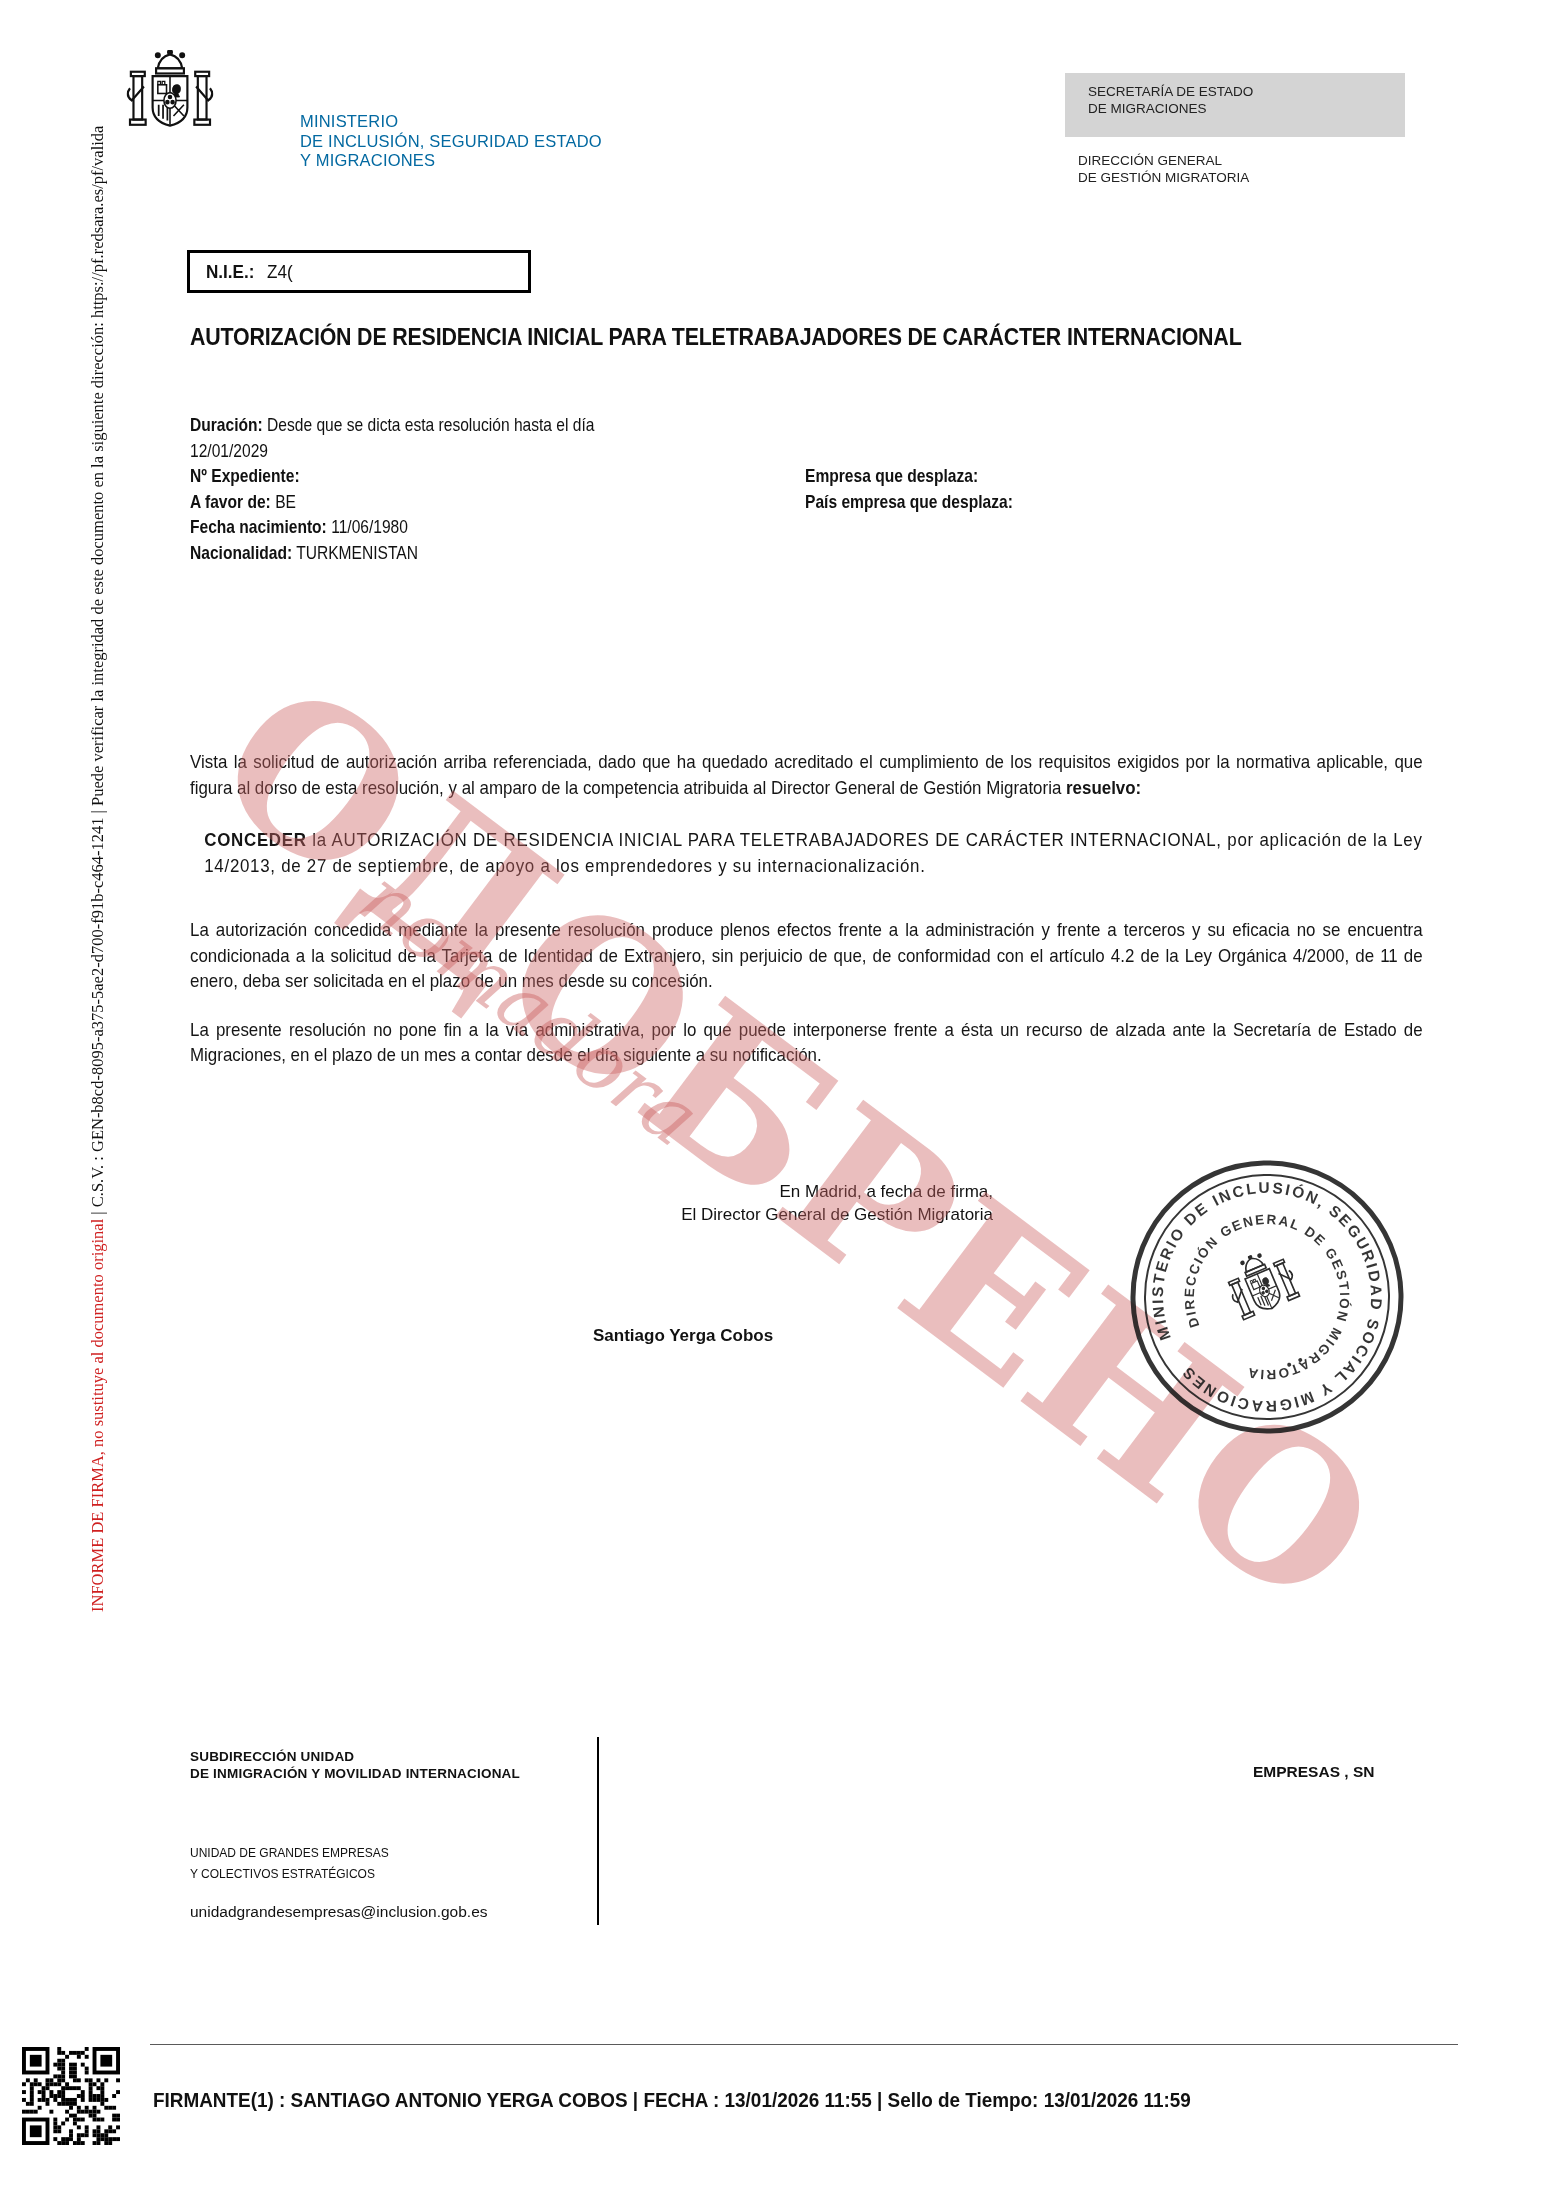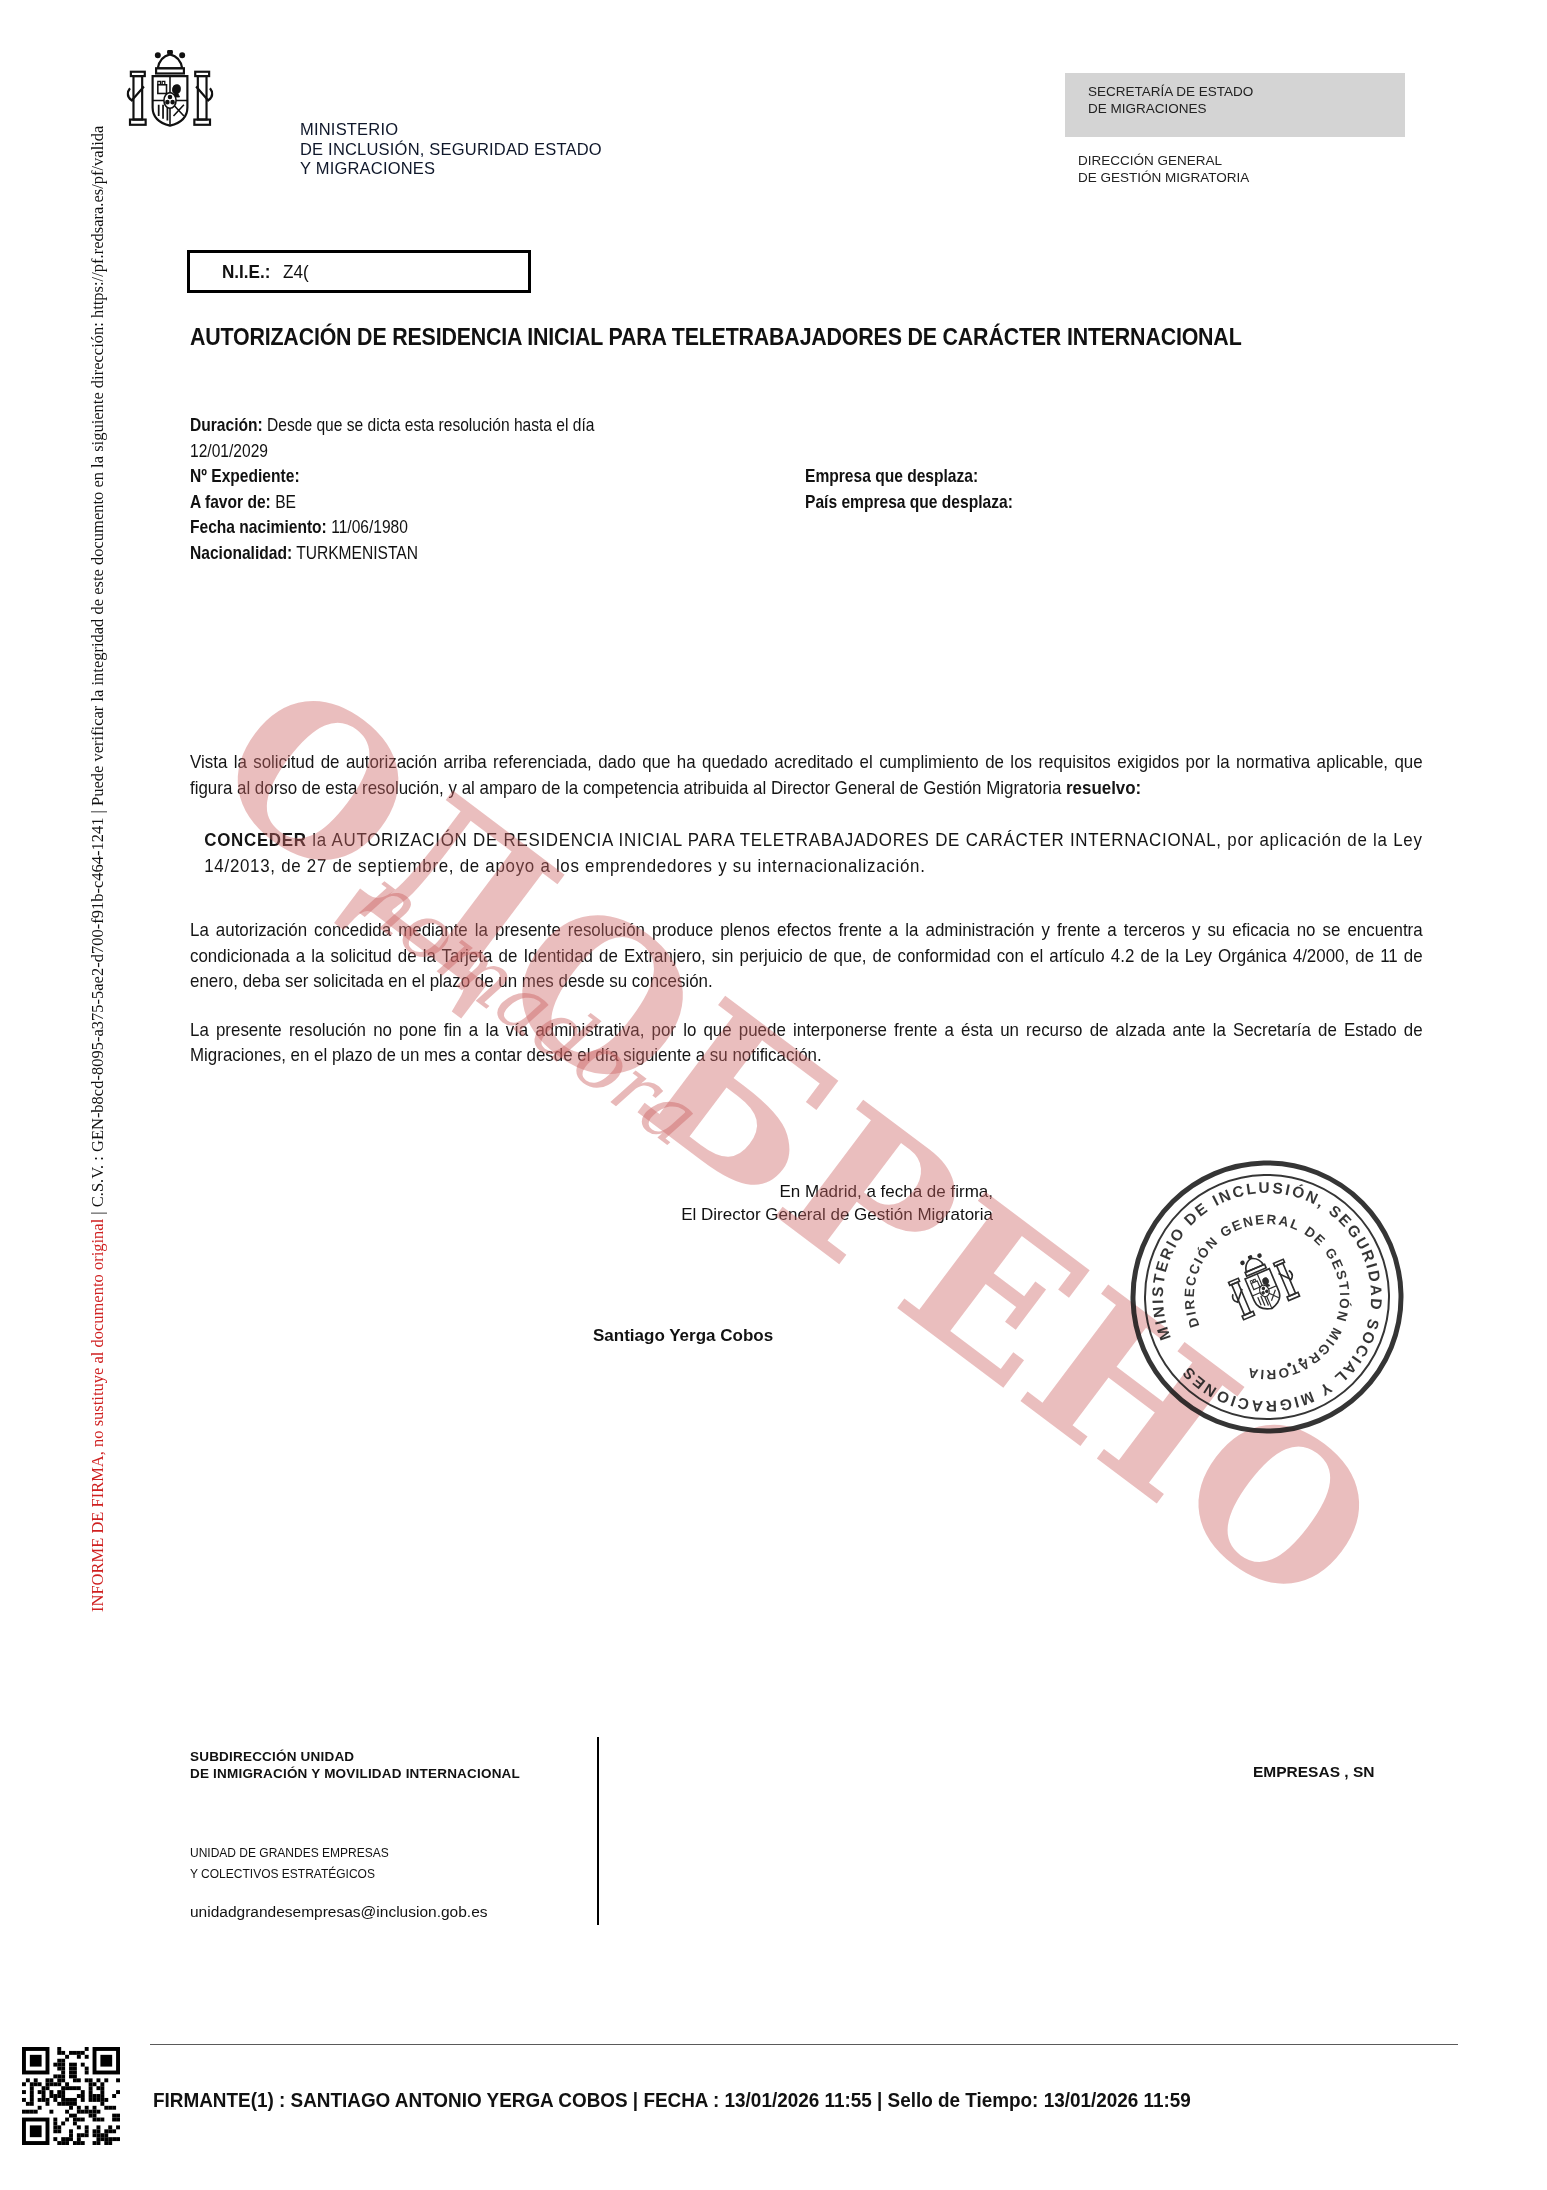--- a/index.html
+++ b/index.html
@@ -11,30 +11,30 @@
   
   .side-text{
     position:absolute;left:88px;top:1612px;width:1530px;
     transform:rotate(-90deg);transform-origin:0 0;
     font-family:"Liberation Serif",serif;font-size:16.5px;white-space:nowrap;
     color:#111;
   }
   .side-text .red{color:#cf1f1f;}
   
   .escudo-header{position:absolute;left:126px;top:50px;}
-  .ministry{position:absolute;left:300px;top:120px;font-size:16.5px;line-height:19.5px;letter-spacing:.2px;color:#0f172a;}
+  .ministry{position:absolute;left:300px;top:112px;font-size:16.5px;line-height:19.5px;letter-spacing:.2px;color:#0369a1;}
   .graybox{
     position:absolute;left:1065px;top:73px;width:340px;height:64px;background:#d4d4d4;
     font-size:13.5px;line-height:17px;padding:10px 0 0 23px;box-sizing:border-box;color:#222;
   }
   .dirgen{position:absolute;left:1078px;top:152px;font-size:13.5px;line-height:17px;color:#222;}
   
   .niebox{
     position:absolute;left:187px;top:250px;width:344px;height:43px;border:3px solid #000;
-    box-sizing:border-box;display:flex;align-items:center;padding-left:32px;font-size:19px;
+    box-sizing:border-box;display:flex;align-items:center;padding-left:16px;font-size:19px;
   }
   .niebox .val{margin-left:14px;}
   .cond{transform:scaleX(0.9);transform-origin:0 0;white-space:nowrap;}
   
   .doc-title{
     position:absolute;left:190px;top:324px;font-size:23px;font-weight:bold;
     transform:scaleX(0.93);transform-origin:0 0;white-space:nowrap;letter-spacing:-0.2px;
   }
   
   .details{

